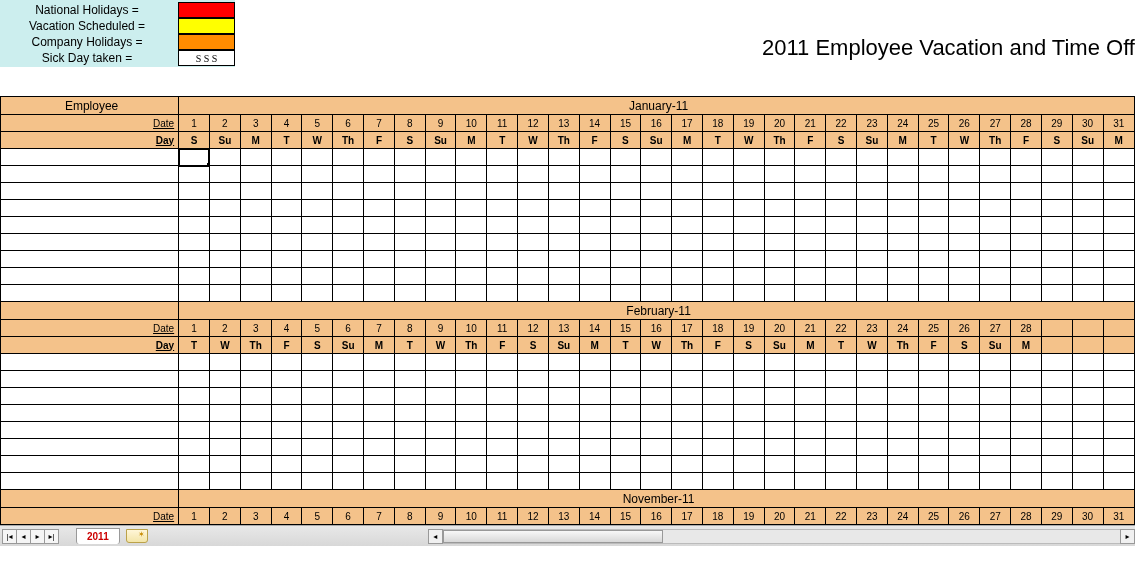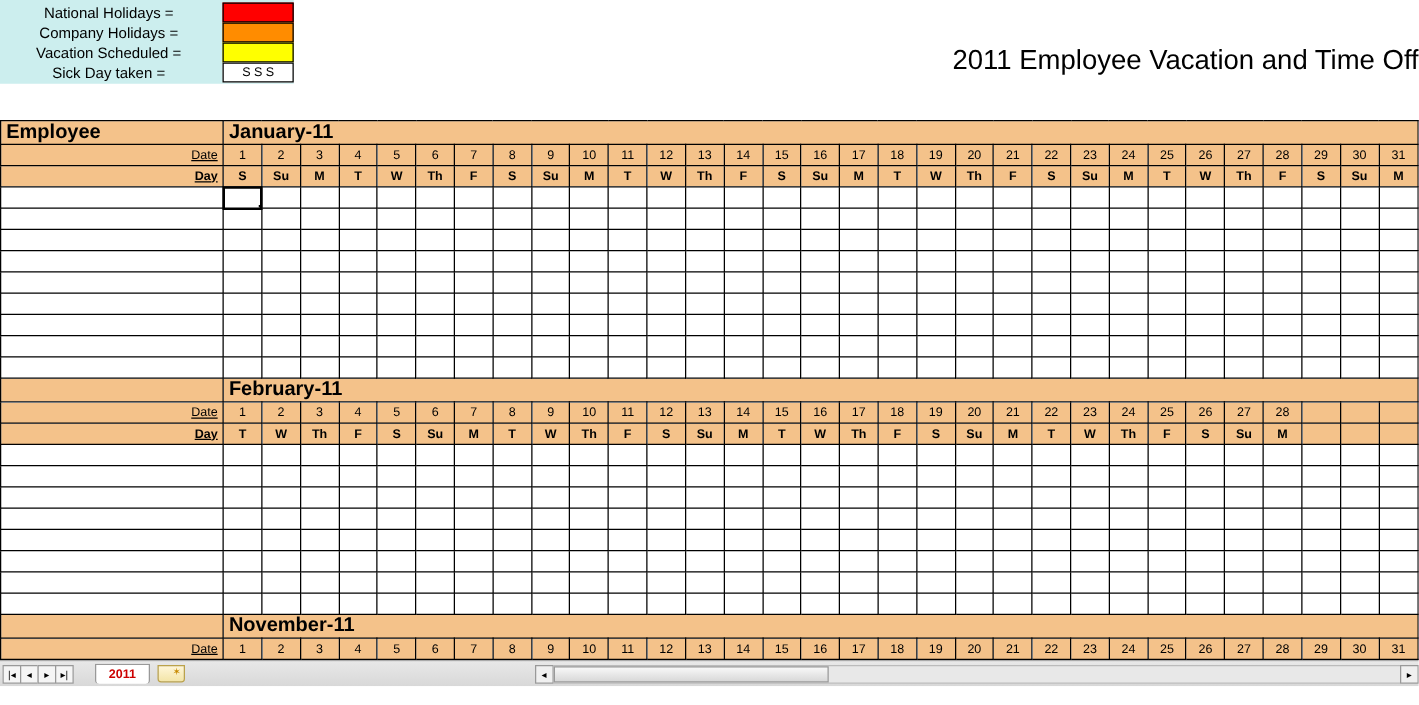--- a/index.html
+++ b/index.html
@@ -33,20 +33,21 @@
     color: #000;
   }
   .legend-swatch {
     width: 57px;
     height: 16px;
     border: 1px solid #000;
     display: flex;
     justify-content: space-around;
     align-items: center;
     font-size: 10px;
+    font-family: Liberation Serif, serif;
   }
   .title-area {
     flex: 1;
     display: flex;
     align-items: center;
     justify-content: flex-end;
     height: 96px;
   }
   .title {
     font-size: 22px;
@@ -65,24 +66,24 @@
     text-align: center;
     height: 17px;
     font-size: 10px;
     padding: 0;
     overflow: hidden;
   }
   col.emp { width: 178px; }
   col.day { width: 30.8px; }
   tr.month-header td {
     background: #f4c28a;
-    font-weight: bold;
-    text-align: left;
+    font-weight: normal;
+    text-align: center;
     padding-left: 4px;
-    font-size: 16px;
+    font-size: 12px;
     height: 18px;
     border-left: 1px solid #000;
     border-right: 1px solid #000;
     border-top: 1px solid #000;
     border-bottom: 1px solid #000;
   }
   tr.month-header td.first {
     border-right: 1px solid #000;
   }
   tr.date-row td, tr.day-row td {
@@ -194,26 +195,26 @@
 </head>
 <body>
 
 <div class="top">
   <div class="legend" id="legend">
       <div class="legend-row">
         <div class="legend-label">National Holidays =</div>
         <div class="legend-swatch" style="background: rgb(255, 0, 0);"></div>
       </div>
       <div class="legend-row">
+        <div class="legend-label">Vacation Scheduled =</div>
+        <div class="legend-swatch" style="background: rgb(255, 255, 0);"></div>
+      </div>
+      <div class="legend-row">
         <div class="legend-label">Company Holidays =</div>
         <div class="legend-swatch" style="background: rgb(255, 140, 0);"></div>
-      </div>
-      <div class="legend-row">
-        <div class="legend-label">Vacation Scheduled =</div>
-        <div class="legend-swatch" style="background: rgb(255, 255, 0);"></div>
       </div>
       <div class="legend-row">
         <div class="legend-label">Sick Day taken =</div>
         <div class="legend-swatch" style="background: rgb(255, 255, 255);">S   S   S</div>
       </div>
     </div>
   <div class="title-area">
     <div class="title">2011 Employee Vacation and Time Off</div>
   </div>
 </div>

